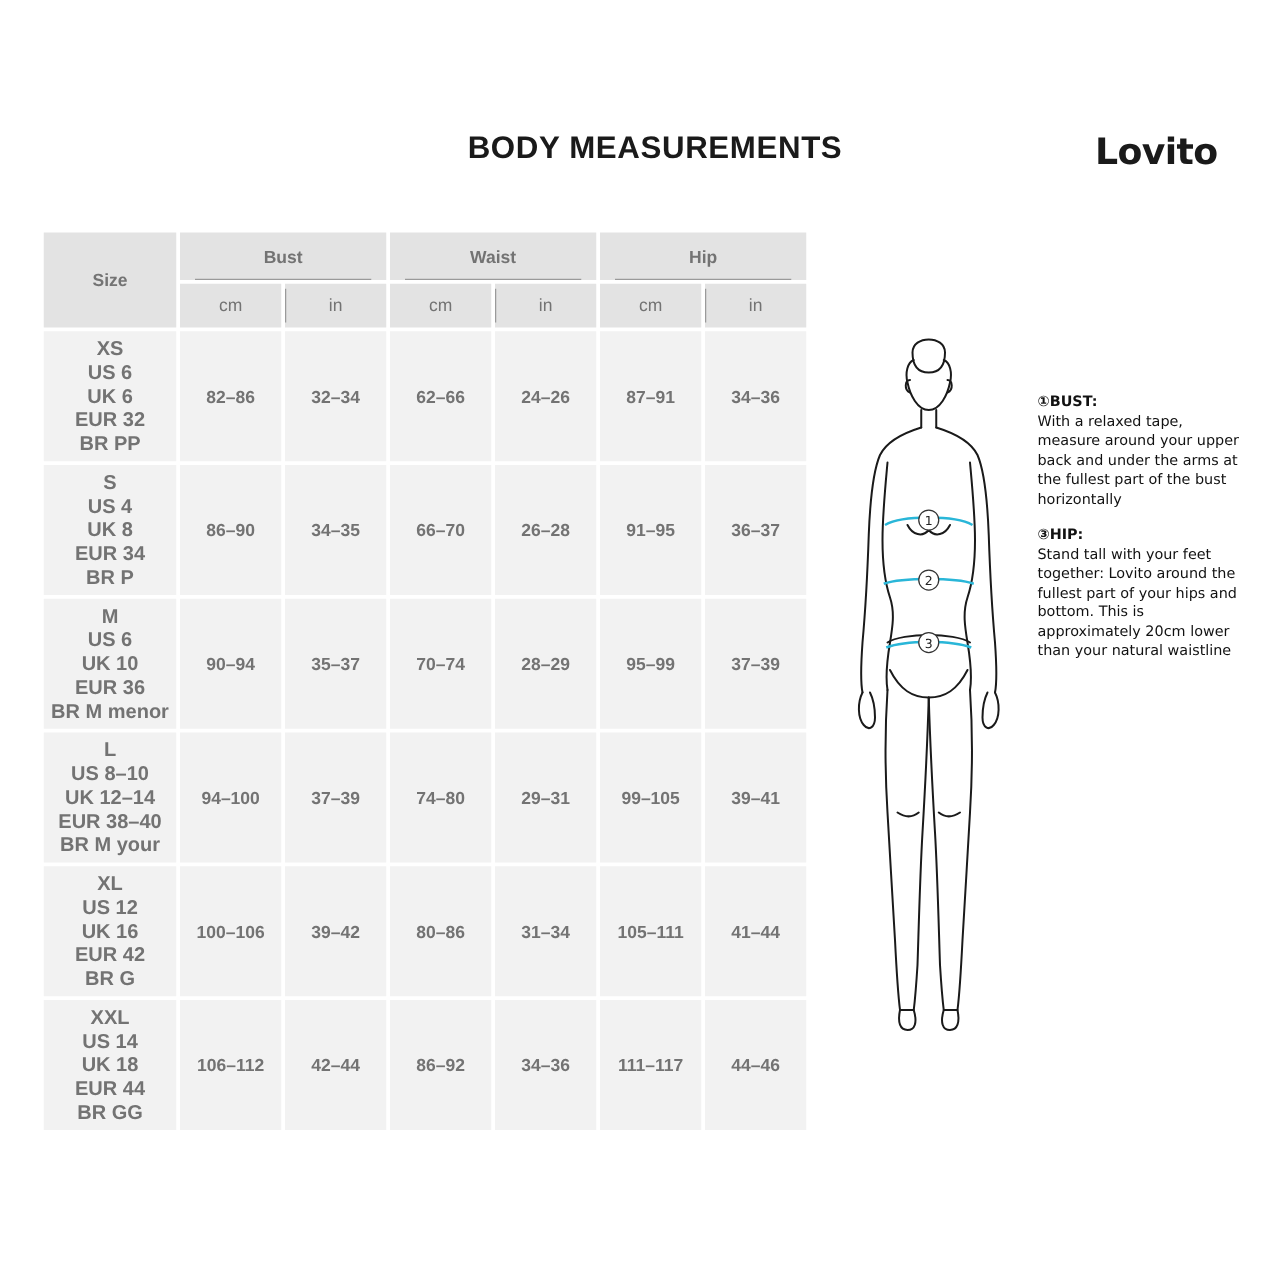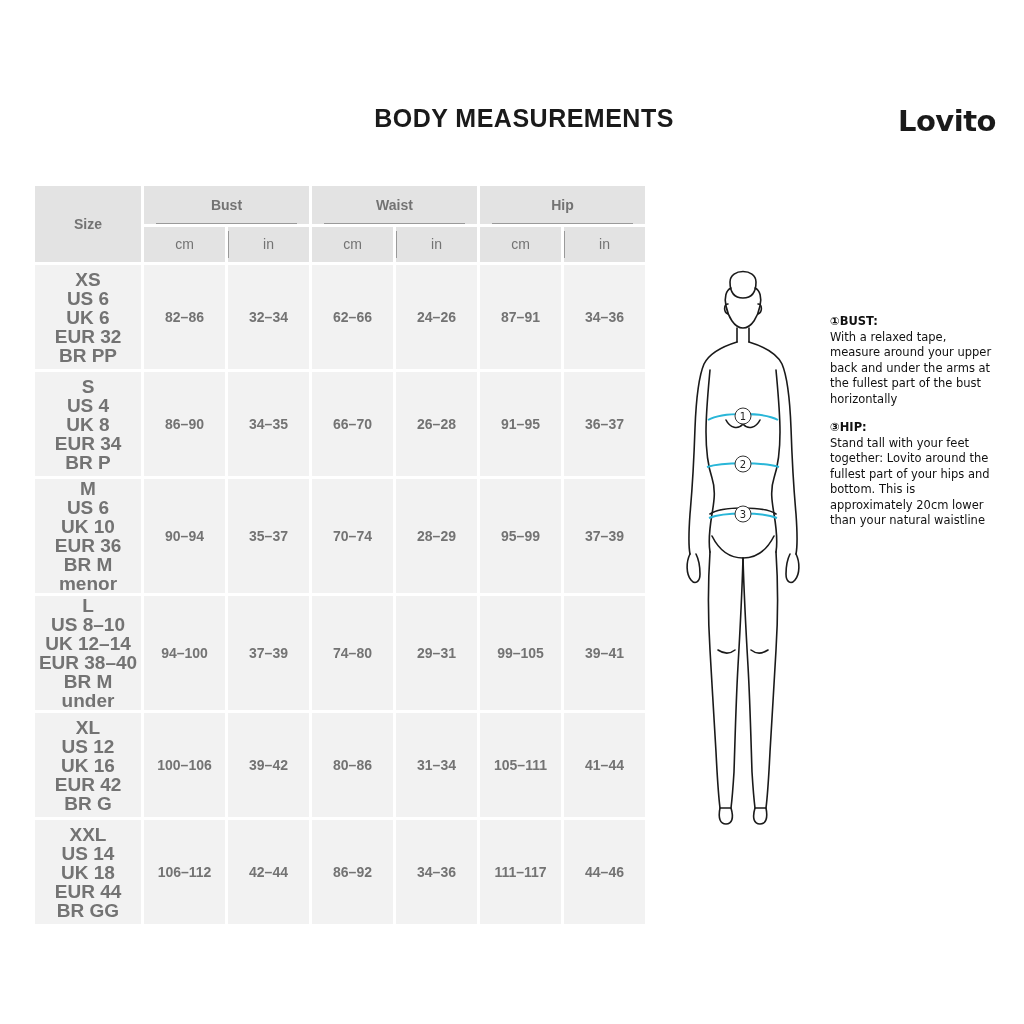--- a/index.html
+++ b/index.html
@@ -22,21 +22,21 @@
     left: 12px;
     top: 104px;
     width: 1024px;
     text-align: center;
     font-size: 25px;
     font-weight: bold;
     letter-spacing: 0.5px;
   }
   #brand {
     position: absolute;
-    right: 28px;
+    right: 50px;
     top: 104px;
     font-size: 29px;
     font-weight: bold;
     font-family: "DejaVu Sans", sans-serif;
     letter-spacing: -0.5px;
   }
 
   
   #size-table {
     position: absolute;
@@ -82,21 +82,21 @@
     position: absolute;
     left: 0;
     top: 4px;
     bottom: 4px;
     width: 1px;
     background: #9a9a9a;
   }
   #size-table .size-cell {
     width: 106px;
     line-height: 19px;
-    font-size: 19px;
+    font-size: 16px;
   }
   #size-table .val-cell {
     width: 81px;
     font-size: 14px;
   }
   #size-table .body-row td {
     height: 104px;
   }
   #size-table .size-head {
     height: 76px;
@@ -203,21 +203,21 @@
       <td class="val-cell">95–99</td>
       <td class="val-cell">37–39</td>
     </tr>
 
     <tr class="body-row">
       <td class="size-cell">
         <div>L</div>
         <div>US 8–10</div>
         <div>UK 12–14</div>
         <div>EUR 38–40</div>
-        <div>BR M under</div>
+        <div>BR M your</div>
       </td>
       <td class="val-cell">94–100</td>
       <td class="val-cell">37–39</td>
       <td class="val-cell">74–80</td>
       <td class="val-cell">29–31</td>
       <td class="val-cell">99–105</td>
       <td class="val-cell">39–41</td>
     </tr>
 
     <tr class="body-row">

